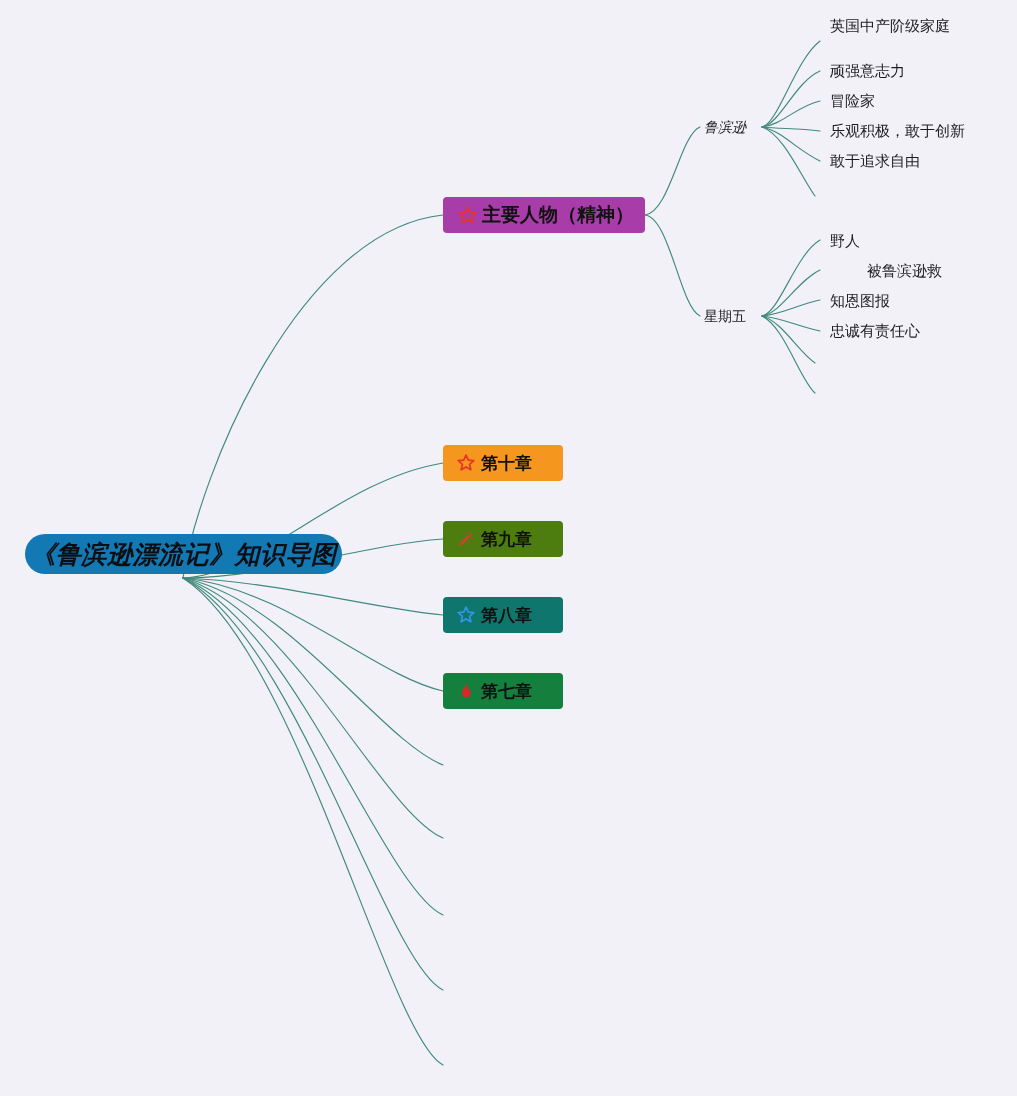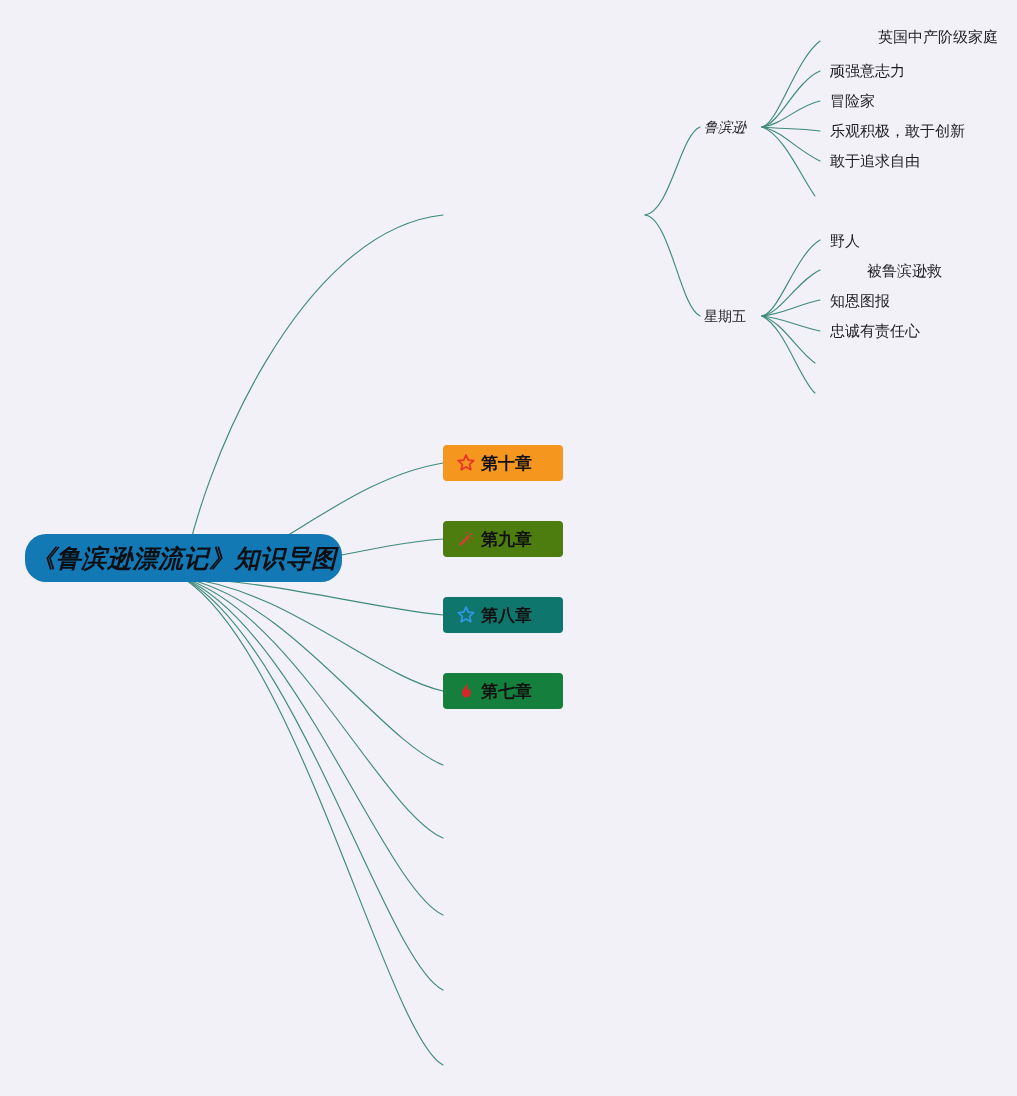--- a/index.html
+++ b/index.html
@@ -32,21 +32,21 @@
     display: flex;
     align-items: center;
     white-space: nowrap;
   }
 
   
   .node-root {
     left: 25px;
     top: 534px;
     width: 317px;
-    height: 48px;
+    height: 40px;
     border-radius: 21px;
     background: #1379b4;
     padding-left: 18px;
     padding-right: 18px;
     justify-content: center;
   }
   .node-root .node-label {
     font-size: 25px;
     font-weight: bold;
     font-style: italic;
@@ -152,29 +152,37 @@
       <path d="M762,316 C782,318 797,326 820,331"></path>
       <path d="M762,316 C783,322 798,352 815,363"></path>
       <path d="M762,316 C784,326 800,380 815,393"></path>
     </g>
   </svg>
 
   <div class="node node-root">
     <span class="node-label">《鲁滨逊漂流记》知识导图</span>
   </div>
 
+  <div class="node node-main">
+    <span class="icon">
+      <svg viewBox="0 0 24 24" width="21" height="21">
+        <path d="M12 2.6l2.75 6.0 6.55.62-4.95 4.4 1.45 6.45L12 16.7l-5.8 3.37 1.45-6.45-4.95-4.4 6.55-.62z" fill="none" stroke="#e8332a" stroke-width="2.1" stroke-linejoin="round"></path>
+      </svg>
+    </span>
+    <span class="node-label">主要人物（精神）</span>
+  </div>
 
   <div class="branch-label" style="left:704px; top:119px;font-style:italic;">
     <span>鲁滨逊</span>
   </div>
   <div class="branch-label" style="left:704px; top:308px;text-align:right;">
     <span>星期五</span>
   </div>
 
-  <div class="leaf-label" style="left:830px; top:28px;margin-left:48px;">
+  <div class="leaf-label" style="left:830px; top:17px;">
     <span>英国中产阶级家庭</span>
   </div>
   <div class="leaf-label" style="left:830px; top:62px;">
     <span>顽强意志力</span>
   </div>
   <div class="leaf-label" style="left:830px; top:92px;">
     <span>冒险家</span>
   </div>
   <div class="leaf-label" style="left:830px; top:122px;">
     <span>乐观积极，敢于创新</span>

